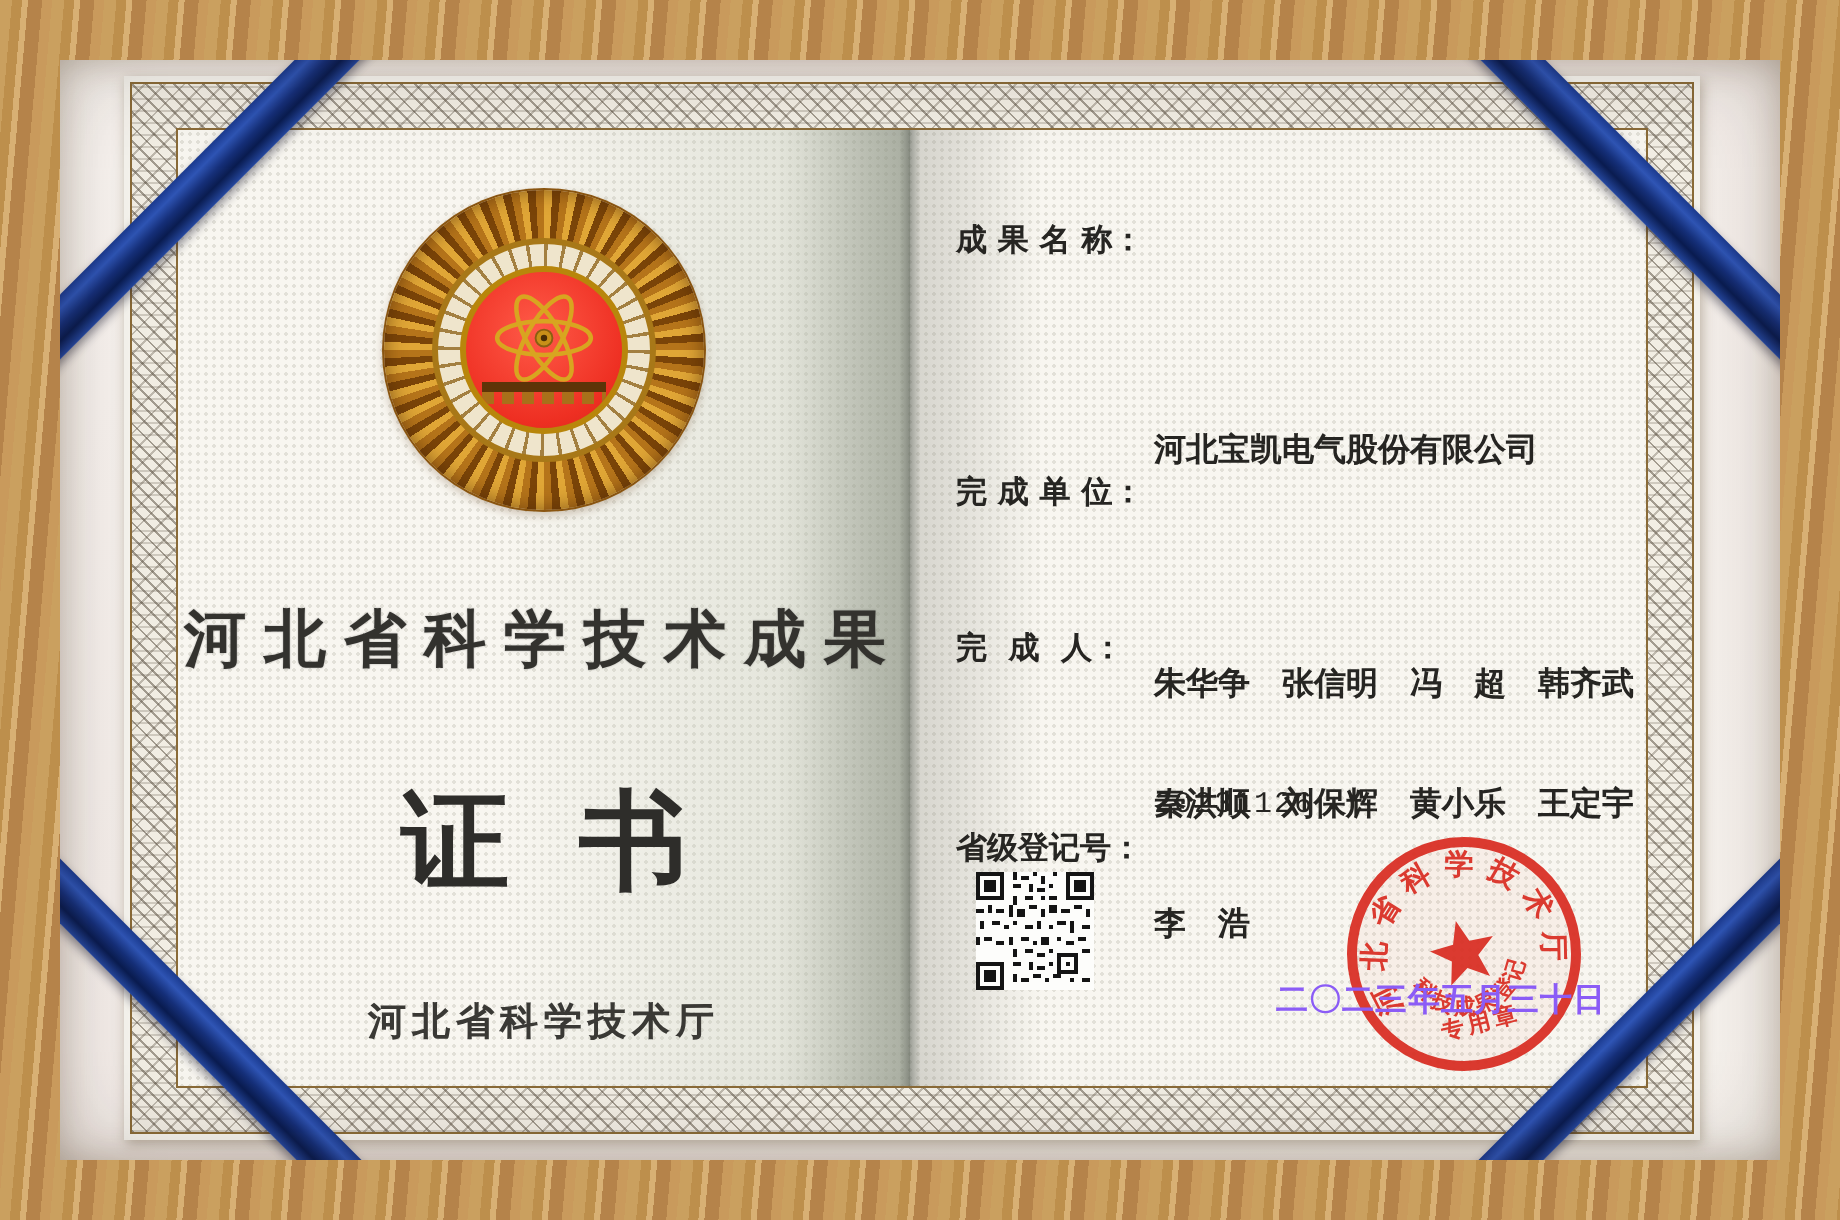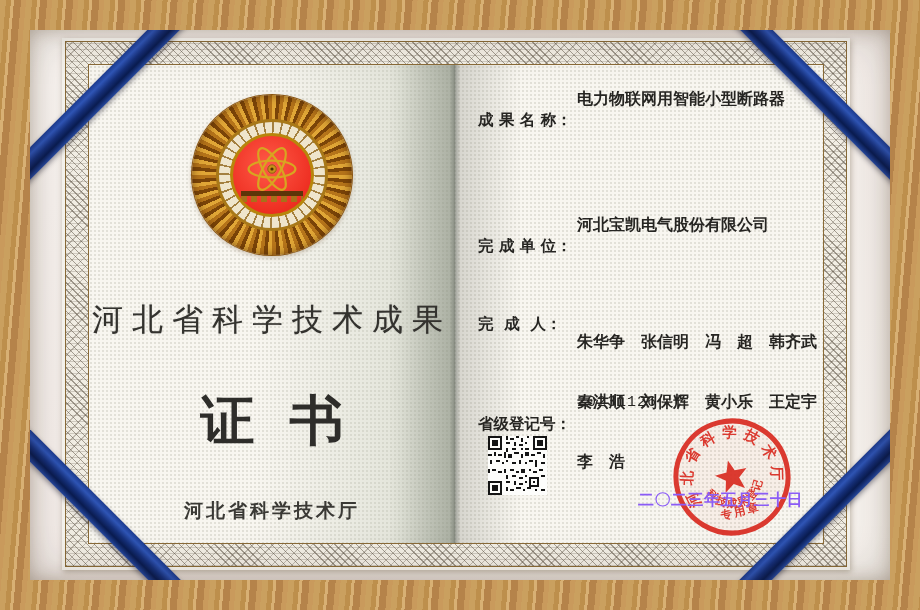--- a/index.html
+++ b/index.html
@@ -37,21 +37,21 @@
     box-shadow:0 0 0 1px #8a5510, inset 0 0 10px rgba(70,35,5,.6);}
   .ring{position:absolute;left:24px;top:24px;width:112px;height:112px;border-radius:50%;
     background:#efe5cc;border:3px solid #a87818;
     background-image:repeating-conic-gradient(rgba(150,110,40,.85) 0deg 2deg,rgba(0,0,0,0) 2deg 10deg);}
   .disc{position:absolute;left:38px;top:38px;width:84px;height:84px;border-radius:50%;overflow:hidden;
     background:radial-gradient(circle at 45% 38%,#ff5a48 0%,#ee2f22 70%,#d6251a 100%);border:3px solid #b8860b;}
   .atom{position:absolute;left:50%;top:42%;transform:translate(-50%,-50%);}
   .gear{position:absolute;left:8px;bottom:18px;width:62px;height:5px;background:#5e3408;}
   .gear::after{content:"";position:absolute;left:0;top:5px;width:62px;height:6px;
     background:repeating-linear-gradient(90deg,#a8701a 0 6px,rgba(0,0,0,0) 6px 10px);}
-  .title{margin-top:44px;font-size:31px;font-weight:normal;letter-spacing:9px;color:#33322e;white-space:pre;text-shadow:0 0 1px rgba(40,40,40,.4);}
+  .title{margin-top:44px;font-size:31px;font-weight:bold;letter-spacing:9px;color:#33322e;white-space:pre;text-shadow:0 0 1px rgba(40,40,40,.4);}
   .cert-word{margin-top:44px;font-size:54px;font-weight:bold;color:#2e2d2a;white-space:pre;word-spacing:16px;}
   .issuer{margin-top:40px;font-size:19px;font-weight:bold;letter-spacing:3px;color:#3a3935;white-space:pre;}
   
   .right-page{position:absolute;left:0;top:0;width:100%;height:100%;z-index:3;
     font-family:"DejaVu Sans","Liberation Sans",sans-serif;color:#262522;}
   .f-label{position:absolute;left:416px;font-size:15.5px;font-weight:bold;white-space:pre;margin-top:20px;}
   .f-value{position:absolute;left:515px;font-size:16px;font-weight:bold;white-space:pre;}
   .names .line{line-height:22px;}
   .reg-value{font-family:Liberation Mono, monospace;font-weight:normal;font-size:15px;letter-spacing:1px;}
   .qr{position:absolute;left:426px;top:398px;width:59px;height:59px;}
@@ -96,21 +96,20 @@
             <div class="gear"></div>
           </div>
         </div>
         <div class="title">河北省科学技术成果</div>
         <div class="cert-word">证 书</div>
         <div class="issuer">河北省科学技术厅</div>
       </div>
 
       <div class="right-page">
         <div class="f-label" style="top:52px">成 果 名 称：</div>
-        <div class="f-value" style="top:51px">电力物联网用智能小型断路器</div>
 
         <div class="f-label" style="top:178px">完 成 单 位：</div>
         <div class="f-value" style="top:177px">河北宝凯电气股份有限公司</div>
 
         <div class="f-label" style="top:256px">完  成  人：</div>
         <div class="f-value names" style="top:255px">
           <div class="line">朱华争　张信明　冯　超　韩齐武</div>
           <div class="line">秦洪顺　刘保辉　黄小乐　王定宇</div>
           <div class="line">李　浩</div>
         </div>

